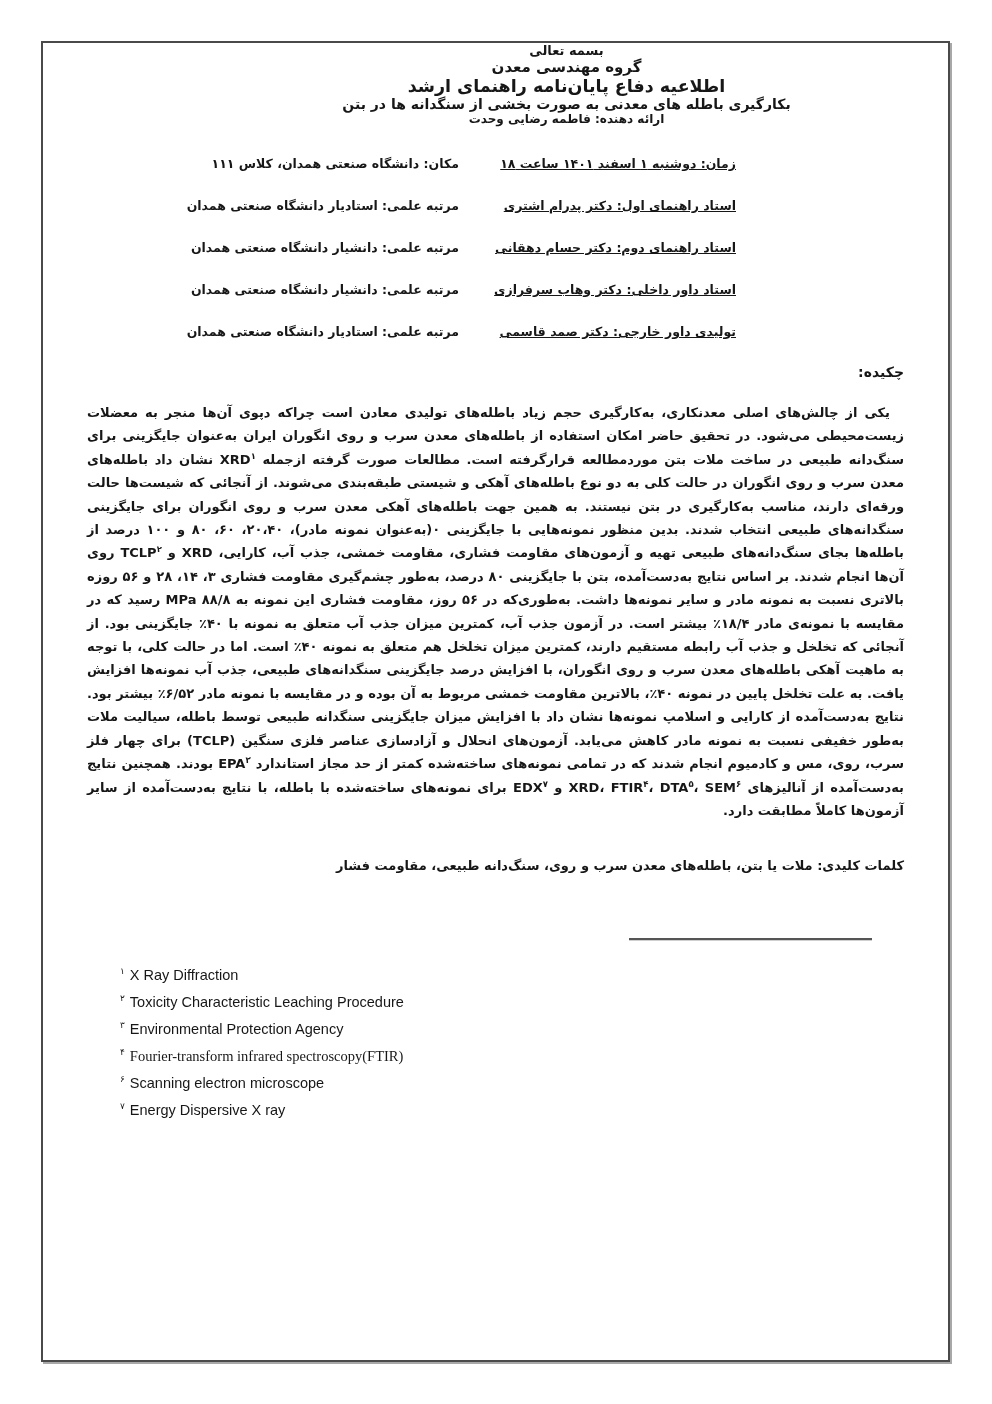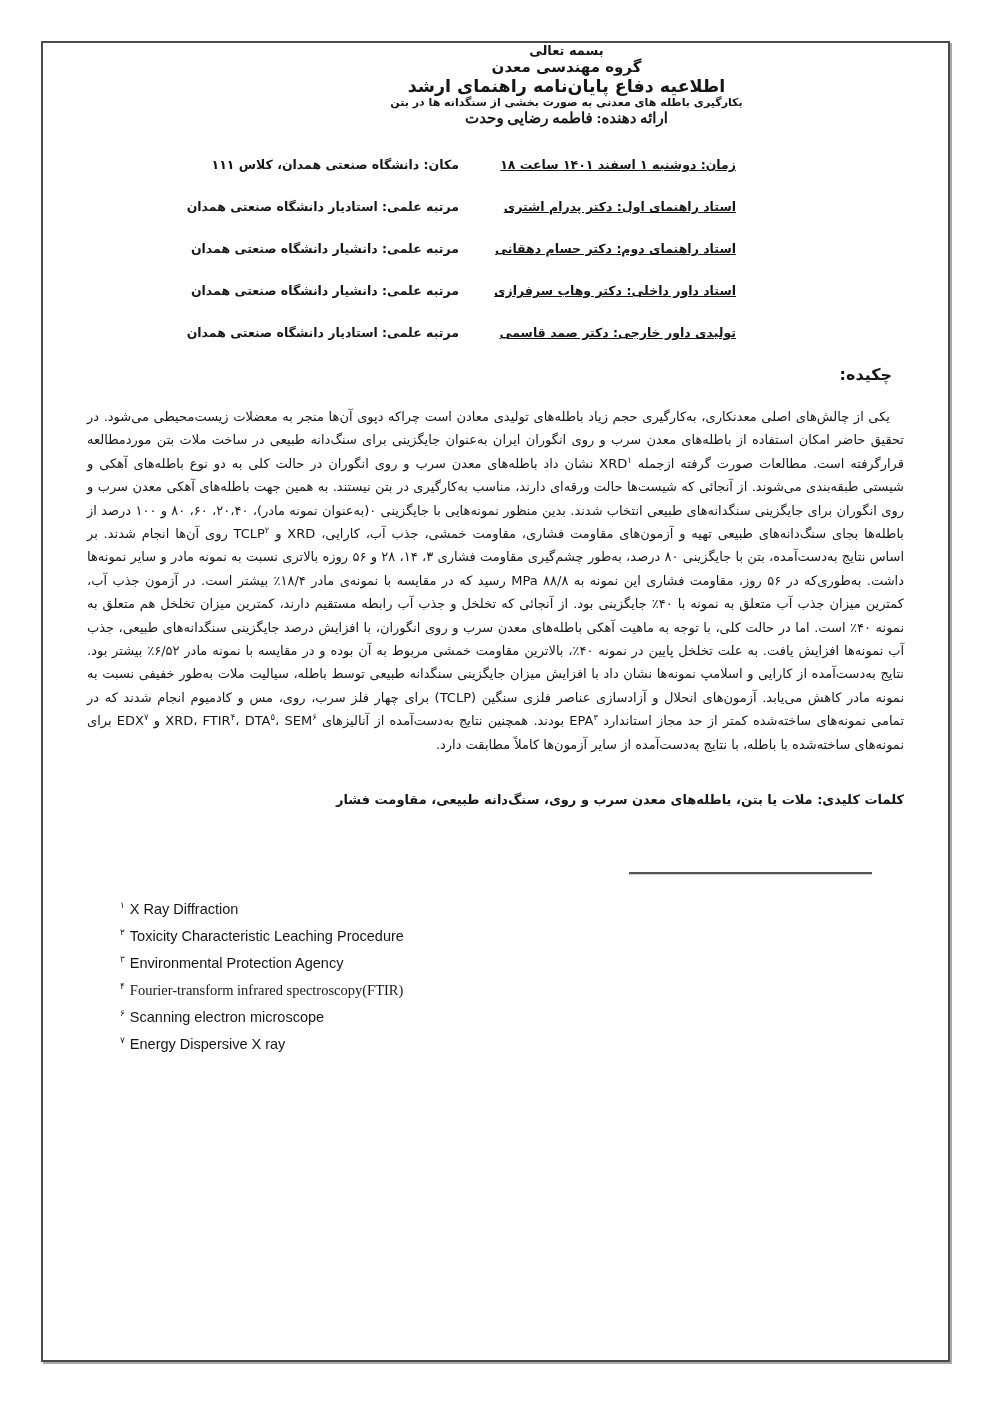--- a/index.html
+++ b/index.html
@@ -32,22 +32,22 @@
   }
   
   .center-stack {
     text-align: center;
     padding-left: 142px;
   }
   .center-stack p { margin: 0; font-weight: bold; }
   .bismillah       { margin-top: 84px; font-size: 13px; }
   .department      { margin-top: 38px; font-size: 15px; }
   .announce-title  { margin-top: 26px; font-size: 17.5px; }
-  .thesis-title    { margin-top: 33px; font-size: 11px; }
-  .presenter       { margin-top: 28px; font-size: 15px; font-family: Liberation Serif, serif; }
+  .thesis-title    { margin-top: 33px; font-size: 14px; }
+  .presenter       { margin-top: 28px; font-size: 12px; }
 
   .info-rows { margin-top: 28px; }
   .info-row {
     display: flex;
     margin-bottom: 22px;
     line-height: 20px;
     font-size: 12.5px;
     font-weight: bold;
   }
   .info-cell-a {
@@ -55,29 +55,29 @@
     margin-right: 168px;
     text-align: right;
     text-decoration: underline;
   }
   .info-cell-b {
     width: 277px;
     text-align: right;
   }
 
   .abstract-heading {
-    margin: 19px 12px 0;
-    font-size: 16px;
+    margin: 19px 0 0;
+    font-size: 14px;
     font-weight: bold;
     text-align: right;
   }
   .abstract-body {
     margin: 21px 0 0;
     font-size: 13px;
-    font-weight: normal;
+    font-weight: bold;
     line-height: 23.4px;
     text-align: justify;
     text-indent: 14px;
   }
   .abstract-body sup {
     font-size: 8.5px;
     line-height: 0;
   }
   .keywords {
     margin: 36px 0 0;

